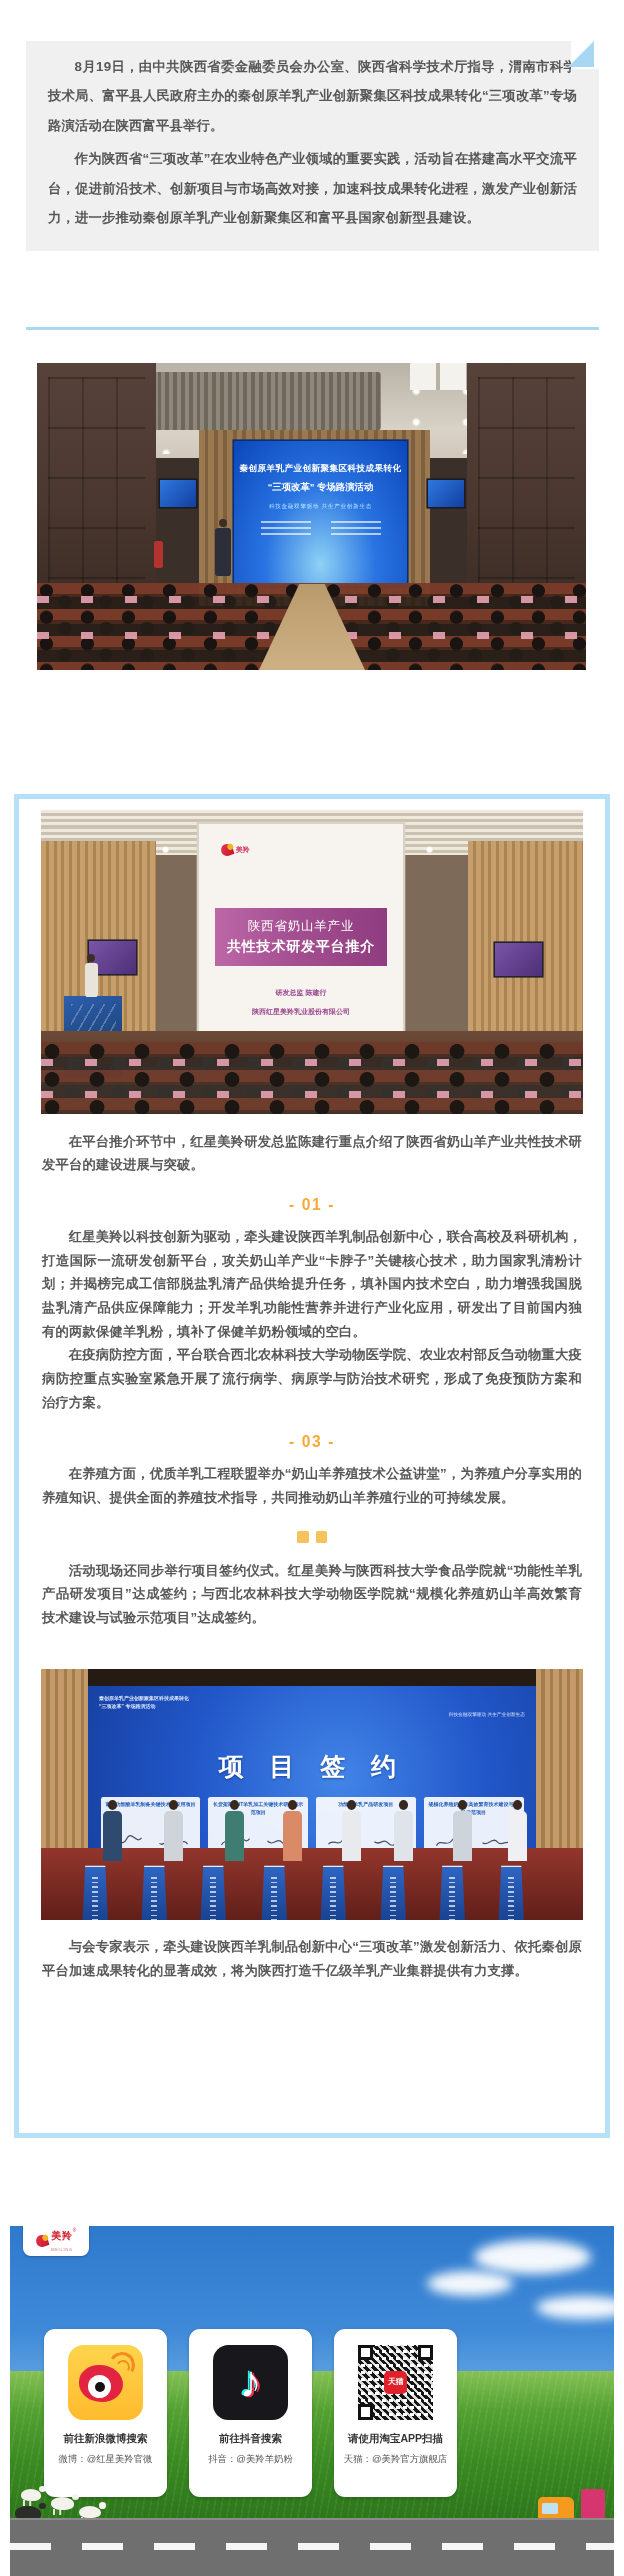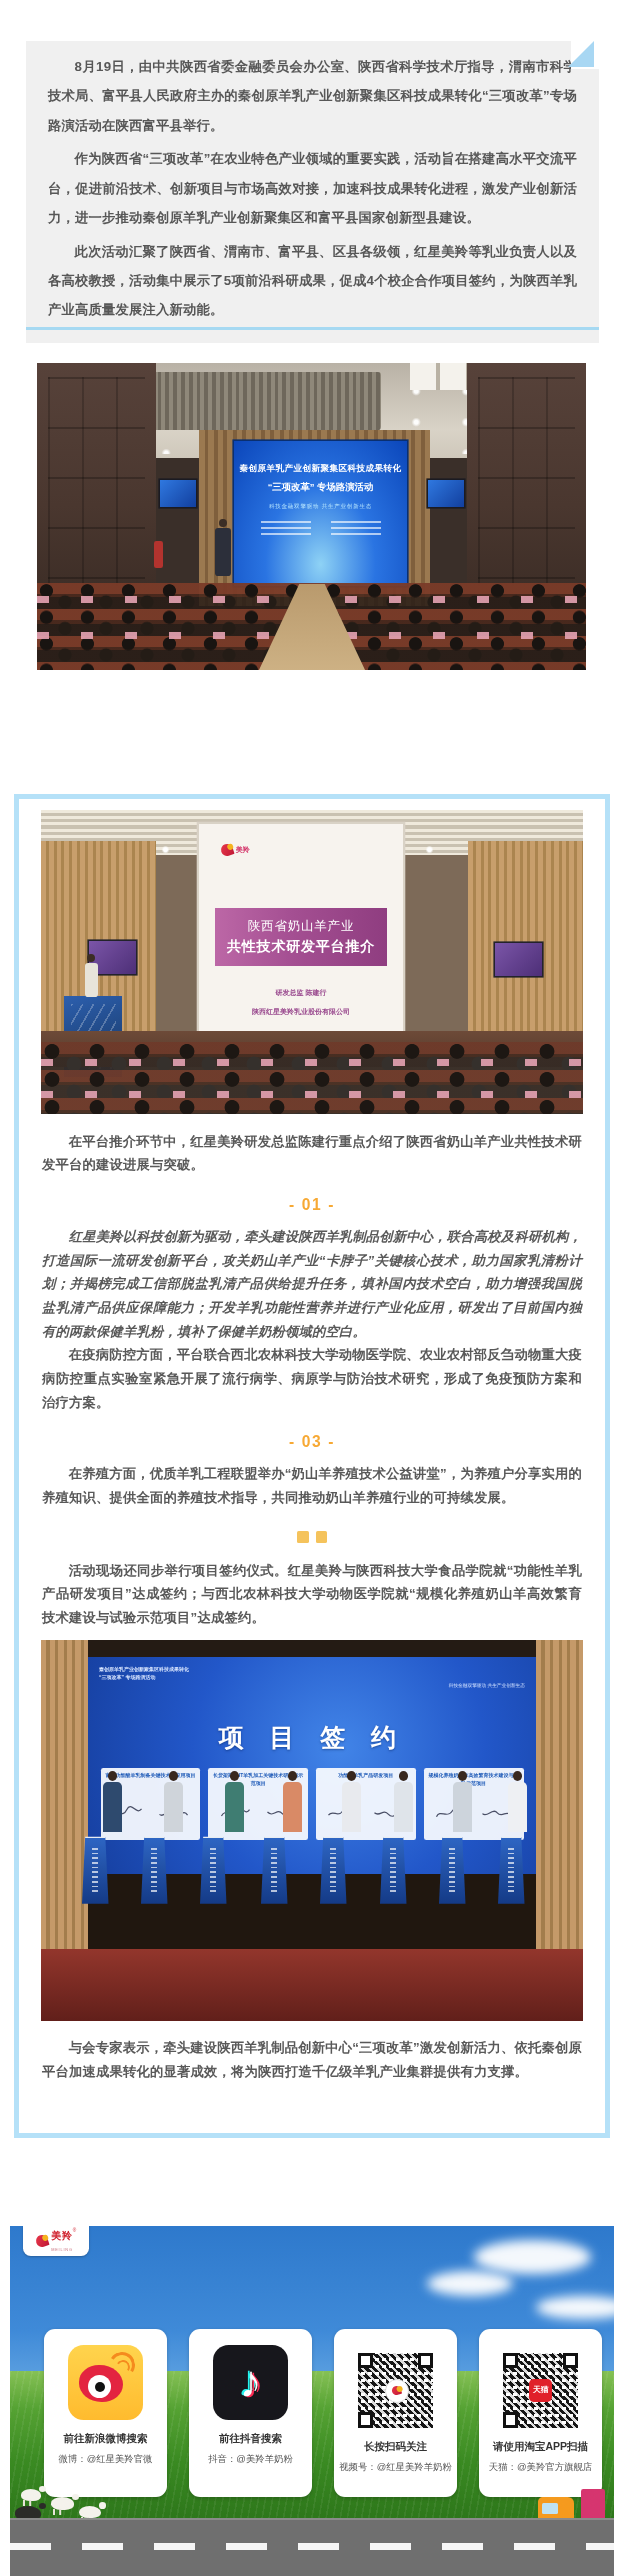--- a/index.html
+++ b/index.html
@@ -107,21 +107,21 @@
     background:repeating-linear-gradient(120deg,rgba(255,255,255,.5) 0 1.6px,transparent 1.6px 9.4px);}
   .p2-speaker{position:absolute;left:44px;top:153px;width:12.5px;height:34px;background:#e8e4da;border-radius:3.1px;}
   .p2-speaker::before{content:"";position:absolute;left:2.3px;top:-8.6px;width:7.8px;height:7.8px;border-radius:50%;background:#3c2d24;}
   .p2-crowd{height:72px;
     background:
       radial-gradient(circle at 11px 9.4px,#1d1713 7px,rgba(0,0,0,0) 7.8px),
       radial-gradient(circle at 33px 22px,#35302c 7px,rgba(0,0,0,0) 7.8px),
       repeating-linear-gradient(180deg,rgba(110,58,42,.95) 0 11.7px,rgba(70,44,32,.9) 11.7px 15px,rgba(52,42,36,.9) 15px 28px);
     background-size:45px 28px,45px 28px,auto;}
 
-  #photo3{width:542px;height:381px;margin:10px auto 0;background:#20170f;}
+  #photo3{width:542px;height:251px;margin:39px auto 0;background:#20170f;}
   .p3-wood{position:absolute;top:0;bottom:69px;width:47px;
     background:repeating-linear-gradient(90deg,#c59a69 0 5.5px,#a37d4c 5.5px 8.6px);}
   .p3-wood.left{left:0;} .p3-wood.right{right:0;}
   .p3-top{position:absolute;left:0;right:0;top:0;height:19px;background:#241b14;}
   .p3-screen{position:absolute;left:47px;right:47px;top:17px;height:217px;color:#fff;
     background:radial-gradient(circle at 56% 42%,#4285e8 0%,#2257c9 52%,#163f9f 100%);}
   .p3-corner{position:absolute;left:11px;top:7.8px;font-size:5px;color:#d9e6ff;font-weight:600;line-height:1.7;}
   .p3-corner-r{position:absolute;right:11px;top:25px;font-size:4.7px;color:#cfe0ff;}
   .p3-title{position:absolute;left:0;right:0;top:64px;text-align:center;
     font-size:25px;font-weight:700;letter-spacing:9.4px;text-shadow:0 0.8px 2.3px rgba(0,30,90,.5);}
@@ -170,21 +170,21 @@
     background:#e32440;}
   .weibo .eye{position:absolute;left:20px;top:30px;width:23.4px;height:23.4px;border-radius:50%;background:#fff;}
   .weibo .pupil{position:absolute;left:27px;top:37px;width:10px;height:10px;border-radius:50%;background:#111;}
   .weibo .arc,.weibo .arc2{position:absolute;border:3.1px solid #f58b1e;border-radius:50%;
     border-bottom-color:transparent;border-left-color:transparent;transform:rotate(-12deg);}
   .weibo .arc{right:7.8px;top:7.8px;width:20px;height:20px;}
   .weibo .arc2{right:13.3px;top:15px;width:10px;height:10px;border-width:2.3px;}
   .douyin{background:#17171c;}
   .douyin span{position:absolute;inset:0;display:flex;align-items:center;justify-content:center;
     font-size:45px;color:#fff;text-shadow:2.3px 0.8px 0 #fe2c55,-2.3px -0.8px 0 #25f4ee;}
-  .qr{width:75px;height:75px;margin:8px auto;position:relative;background:
+  .qr{width:75px;height:75px;margin:0 auto;position:relative;background:
     repeating-linear-gradient(45deg,rgba(255,255,255,.85) 0 2.3px,transparent 2.3px 5.5px),
     repeating-linear-gradient(0deg,#161616 0 3.9px,transparent 3.9px 7px),
     repeating-linear-gradient(90deg,#161616 0 3.1px,#fff 3.1px 7px);}
   .finder{position:absolute;width:9.4px;height:9.4px;background:#fff;border:3.9px solid #111;}
   .finder.tl{left:0;top:0;} .finder.tr{right:0;top:0;} .finder.bl{left:0;bottom:0;}
   .qr .center-dot{position:absolute;left:26.5px;top:26.5px;width:22px;height:22px;border-radius:50%;
     background:#fff;border:0.8px solid #ddd;display:flex;align-items:center;justify-content:center;}
   .qr .center-dot .heartmark{width:9.4px;height:9.4px;}
   .qr .tmall{position:absolute;left:26px;top:26px;width:23.4px;height:23.4px;border-radius:4.7px;background:#e0202a;
     color:#fff;font-size:7.8px;font-weight:700;display:flex;align-items:center;justify-content:center;line-height:1.1;}
@@ -201,21 +201,20 @@
   .truck .wheel.w1{left:6.2px;} .truck .wheel.w2{right:3.1px;}
 </style>
 </head>
 <body>
 
 <div class="page">
 
   <div class="gray-box">
     <p class="para">8月19日，由中共陕西省委金融委员会办公室、陕西省科学技术厅指导，渭南市科学技术局、富平县人民政府主办的秦创原羊乳产业创新聚集区科技成果转化“三项改革”专场路演活动在陕西富平县举行。</p>
     <p class="para">作为陕西省“三项改革”在农业特色产业领域的重要实践，活动旨在搭建高水平交流平台，促进前沿技术、创新项目与市场高效对接，加速科技成果转化进程，激发产业创新活力，进一步推动秦创原羊乳产业创新聚集区和富平县国家创新型县建设。</p>
-    <p class="para">此次活动汇聚了陕西省、渭南市、富平县、区县各级领，红星美羚等乳业负责人以及各高校教授，活动集中展示了5项前沿科研成果，促成4个校企合作项目签约，为陕西羊乳产业高质量发展注入新动能。</p>
   </div>
   <div class="divider"></div>
 
   <div class="photo" id="photo1">
     <div class="p1-ceiling"></div>
     <div class="p1-lights"></div>
     <div class="p1-slats"></div>
     <div class="p1-skylight"></div>
     <div class="p1-wall left"></div>
     <div class="p1-wall right"></div>
@@ -264,21 +263,21 @@
       <div class="p2-speaker"></div>
       <div class="p2-wainscot"></div>
       <div class="crowd p2-crowd"></div>
       <div class="cards-row" style="bottom:48px;"></div>
       <div class="cards-row" style="bottom:15.6px;"></div>
     </div>
 
     <p class="para2">在平台推介环节中，红星美羚研发总监陈建行重点介绍了陕西省奶山羊产业共性技术研发平台的建设进展与突破。</p>
 
     <div class="marker">- 01 -</div>
-    <p class="para2" style="margin-top:6px;font-style:italic;">红星美羚以科技创新为驱动，牵头建设陕西羊乳制品创新中心，联合高校及科研机构，打造国际一流研发创新平台，攻关奶山羊产业“卡脖子”关键核心技术，助力国家乳清粉计划；并揭榜完成工信部脱盐乳清产品供给提升任务，填补国内技术空白，助力增强我国脱盐乳清产品供应保障能力；开发羊乳功能性营养并进行产业化应用，研发出了目前国内独有的两款保健羊乳粉，填补了保健羊奶粉领域的空白。</p>
+    <p class="para2" style="margin-top:6px;">红星美羚以科技创新为驱动，牵头建设陕西羊乳制品创新中心，联合高校及科研机构，打造国际一流研发创新平台，攻关奶山羊产业“卡脖子”关键核心技术，助力国家乳清粉计划；并揭榜完成工信部脱盐乳清产品供给提升任务，填补国内技术空白，助力增强我国脱盐乳清产品供应保障能力；开发羊乳功能性营养并进行产业化应用，研发出了目前国内独有的两款保健羊乳粉，填补了保健羊奶粉领域的空白。</p>
 
     <p class="para2" style="margin-top:0;">在疫病防控方面，平台联合西北农林科技大学动物医学院、农业农村部反刍动物重大疫病防控重点实验室紧急开展了流行病学、病原学与防治技术研究，形成了免疫预防方案和治疗方案。</p>
 
     <div class="marker">- 03 -</div>
     <p class="para2" style="margin-top:0;">在养殖方面，优质羊乳工程联盟举办“奶山羊养殖技术公益讲堂”，为养殖户分享实用的养殖知识、提供全面的养殖技术指导，共同推动奶山羊养殖行业的可持续发展。</p>
 
     <div class="quote-squares">
         <i></i>
         <i></i>
       </div>
@@ -397,32 +396,20 @@
           <span>♪</span>
         </div>
         <div class="title">前往抖音搜索</div>
         <div class="handle">抖音：@美羚羊奶粉</div>
       </div>
       <div class="scard">
         <div class="qr">
           <span class="finder tl"></span>
             <span class="finder tr"></span>
             <span class="finder bl"></span>
-          <span class="center-dot">
-              <span class="heartmark"></span>
-            </span>
-        </div>
-        <div class="title">长按扫码关注</div>
-        <div class="handle">视频号：@红星美羚羊奶粉</div>
-      </div>
-      <div class="scard">
-        <div class="qr">
-          <span class="finder tl"></span>
-            <span class="finder tr"></span>
-            <span class="finder bl"></span>
           <span class="tmall">天猫</span>
         </div>
         <div class="title">请使用淘宝APP扫描</div>
         <div class="handle">天猫：@美羚官方旗舰店</div>
       </div>
     </div>
 
     <div class="goat" style="left:11px;bottom:75px;width:20px;height:11.7px;"></div>
     <div class="goat" style="left:41px;bottom:66px;width:23.4px;height:13.3px;"></div>
     <div class="goat dark" style="left:4.7px;bottom:55px;width:26.5px;height:15px;"></div>

